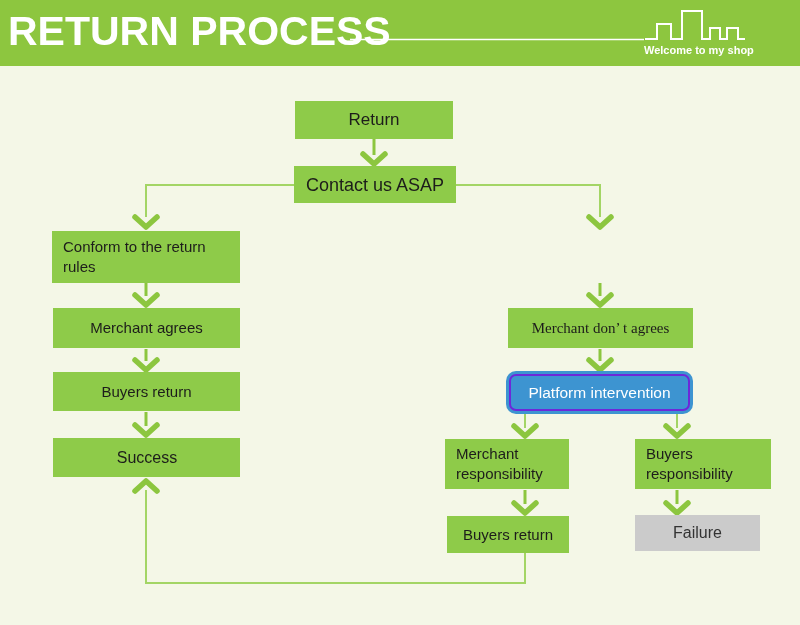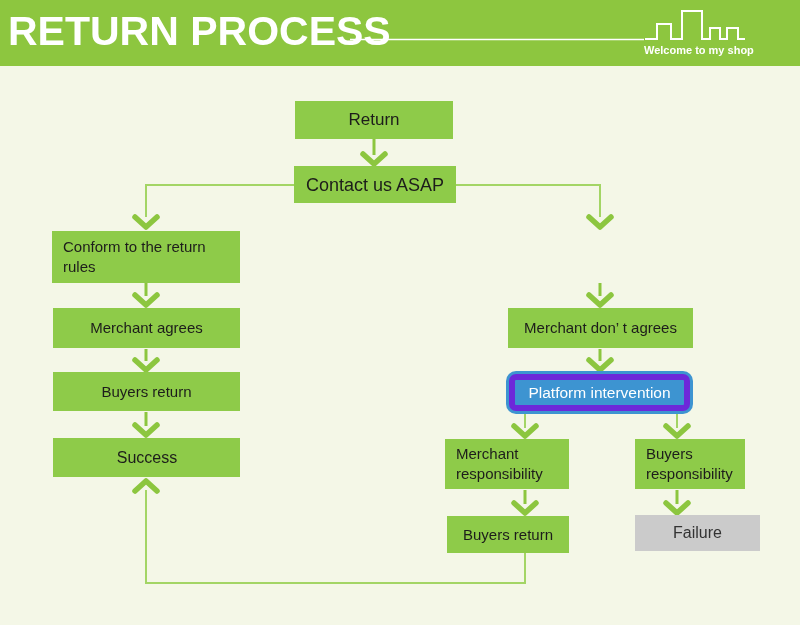--- a/index.html
+++ b/index.html
@@ -26,35 +26,35 @@
   .connectors{position:absolute;left:0;top:0;width:800px;height:625px;}
   .thin{stroke:var(--connector-green);stroke-width:2;fill:none;}
   .stem{stroke:var(--arrow-green);stroke-width:3;fill:none;}
   .chev{stroke:var(--arrow-green);stroke-width:5.5;fill:none;stroke-linecap:round;stroke-linejoin:round;}
 
   
   .node{position:absolute;background:var(--node-green);color:var(--node-text);
         border-radius:0;display:flex;align-items:center;justify-content:center;
         text-align:center;font-size:15px;line-height:20px;box-sizing:border-box;padding:4px 11px;}
   .node.left-align{justify-content:flex-start;text-align:left;}
-  .node.blue{background:var(--accent-blue);color:#fff;border:6px solid #6d28d9;
+  .node.blue{background:var(--accent-blue);color:#fff;border:2px solid #6d28d9;
              box-shadow:0 0 0 3px var(--accent-blue);border-radius:7px;font-size:15.5px;}
   .node.gray{background:var(--neutral-gray);color:#333;font-size:16px;}
 
   .n-return{left:295px;top:101px;width:158px;height:38px;font-size:17px;}
   .n-contact{left:294px;top:166px;width:162px;height:37px;font-size:18px;}
   .n-conform{left:52px;top:231px;width:188px;height:52px;}
   .n-merchant-agrees{left:53px;top:308px;width:187px;height:40px;}
   .n-buyers-return-left{left:53px;top:372px;width:187px;height:39px;}
   .n-success{left:53px;top:438px;width:187px;height:39px;font-size:16px;padding-left:12px;}
   .n-dont-conform{left:508px;top:232px;width:185px;height:51px;}
-  .n-merchant-dont-agrees{left:508px;top:308px;width:185px;height:40px;}
+  .n-merchant-dont-agrees{left:508px;top:308px;width:185px;height:40px;font-family:Liberation Serif, serif;}
   .n-platform{left:509px;top:374px;width:181px;height:37px;}
   .n-business-resp{left:445px;top:439px;width:124px;height:50px;}
-  .n-buyers-resp{left:635px;top:439px;width:110px;height:50px;}
+  .n-buyers-resp{left:635px;top:439px;width:136px;height:50px;}
   .n-buyers-return-right{left:447px;top:516px;width:122px;height:37px;}
   .n-failure{left:635px;top:515px;width:125px;height:36px;}
 </style>
 </head>
 <body>
 
 <div class="stage">
 
   <div class="header">
     <div class="header-title">RETURN PROCESS</div>

